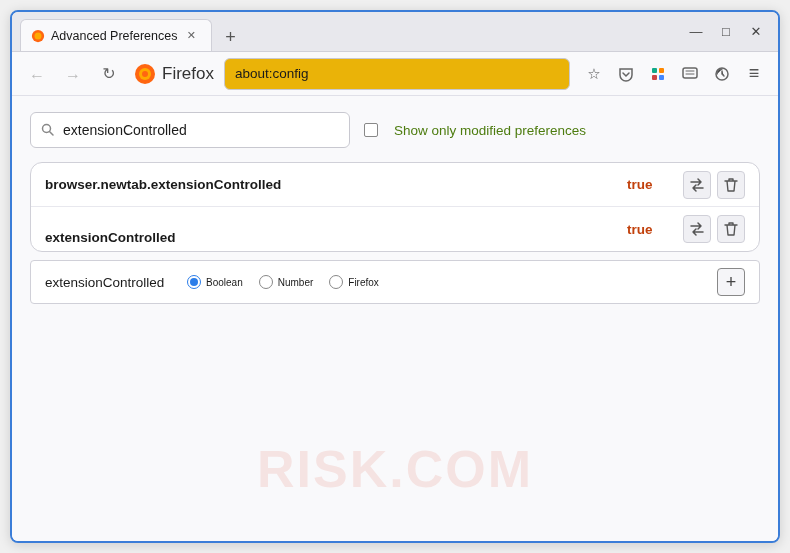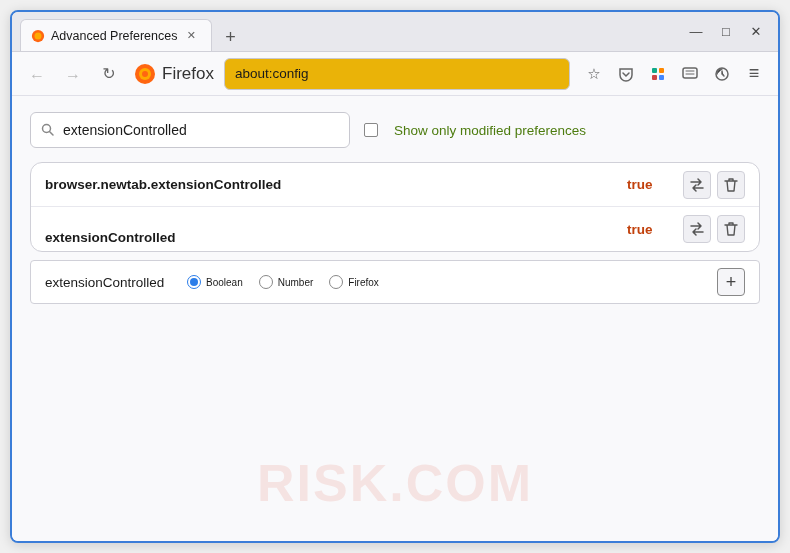--- a/index.html
+++ b/index.html
@@ -177,21 +177,21 @@
       flex: 1;
       background: #f9f9fb;
       padding: 16px 18px;
       position: relative;
       overflow: hidden;
     }
 
     
     .watermark {
       position: absolute;
-      bottom: 28px;
+      bottom: 42px;
       left: 50%;
       transform: translateX(-50%);
       font-size: 52px;
       font-weight: 900;
       color: rgba(220, 70, 50, 0.12);
       white-space: nowrap;
       pointer-events: none;
       letter-spacing: 2px;
       font-family: Arial Black, sans-serif;
     }

